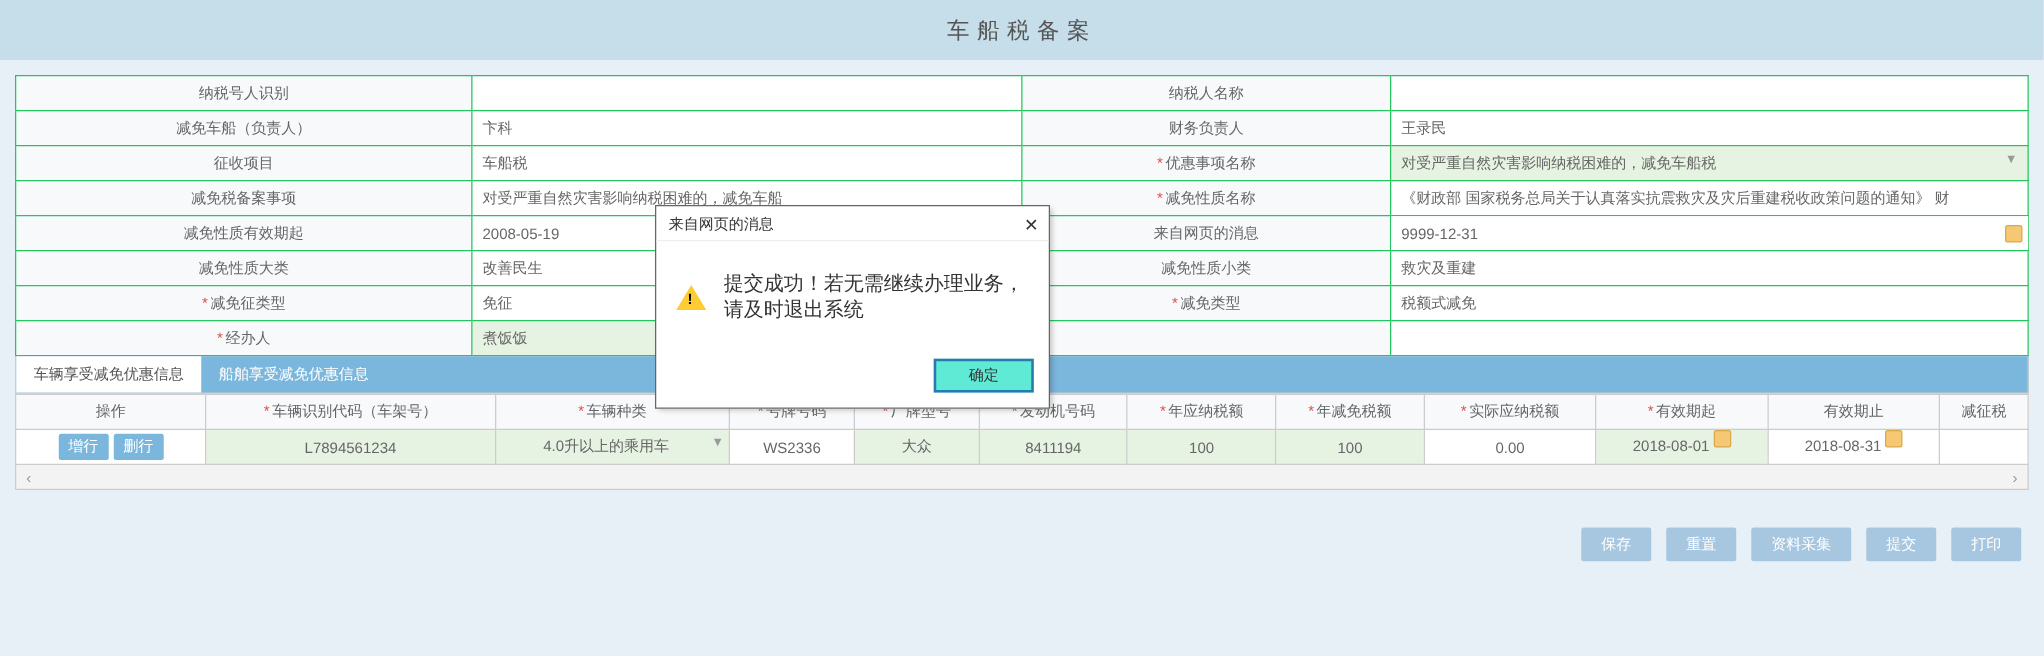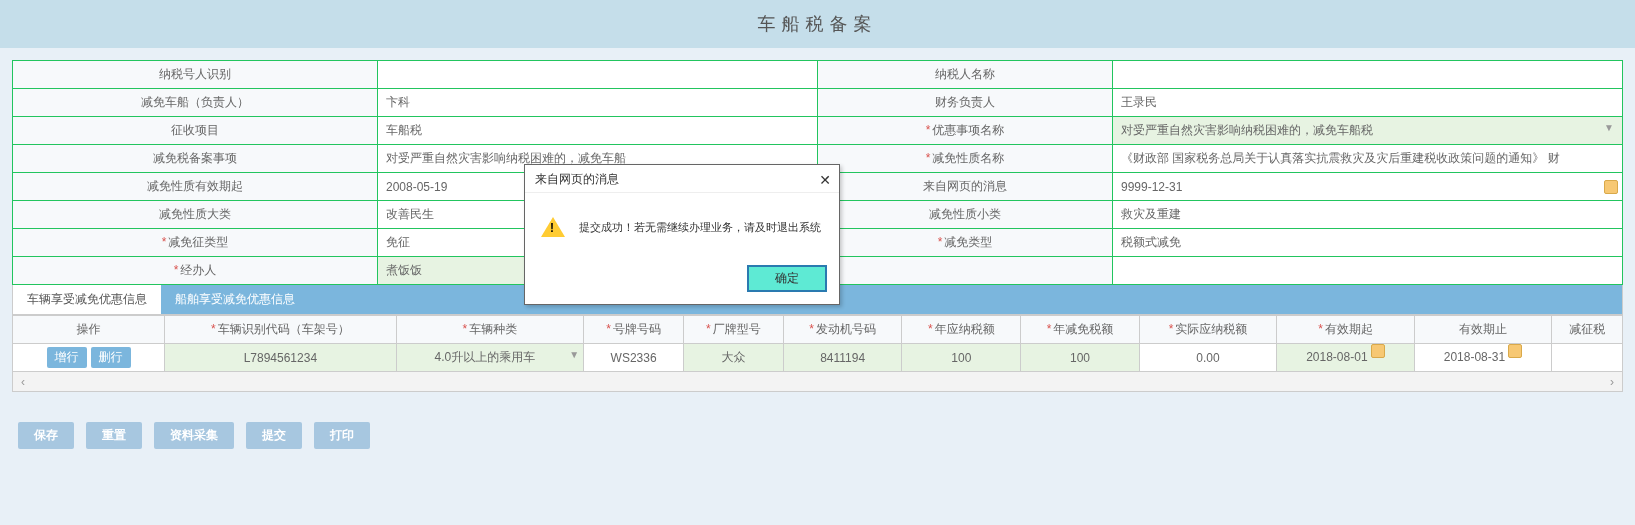--- a/index.html
+++ b/index.html
@@ -108,23 +108,22 @@
     height: 20px;
     border: 1px solid #ccc;
     border-top: none;
     background: #f3f3f3;
   }
   .scroller .arrow {
     width: 20px; text-align: center; color: #999; cursor: pointer;
   }
   .scroller .track { flex: 1; }
   .footer-btns {
-    text-align: left;
+    text-align: right;
     padding: 30px 0;
-    font-weight: bold;
   }
   .footer-btns .fbtn {
     display: inline-block;
     background: #a7c7e0;
     color: #fff;
     padding: 5px 16px;
     margin: 0 6px;
     border-radius: 2px;
     font-size: 12px;
     cursor: pointer;
@@ -146,21 +145,21 @@
     align-items: center;
     padding: 6px 8px 4px 10px;
     font-size: 12px;
     border-bottom: 1px solid #eee;
   }
   .dialog .close { cursor: pointer; font-size: 14px; }
   .dialog .body {
     display: flex;
     align-items: center;
     padding: 24px 16px 28px 16px;
-    font-size: 11px;
+    font-size: 16px;
   }
   .dialog .warn {
     width: 0; height: 0;
     border-left: 12px solid transparent;
     border-right: 12px solid transparent;
     border-bottom: 20px solid #ffcc33;
     position: relative;
     margin-right: 14px;
   }
   .dialog .warn::after {

